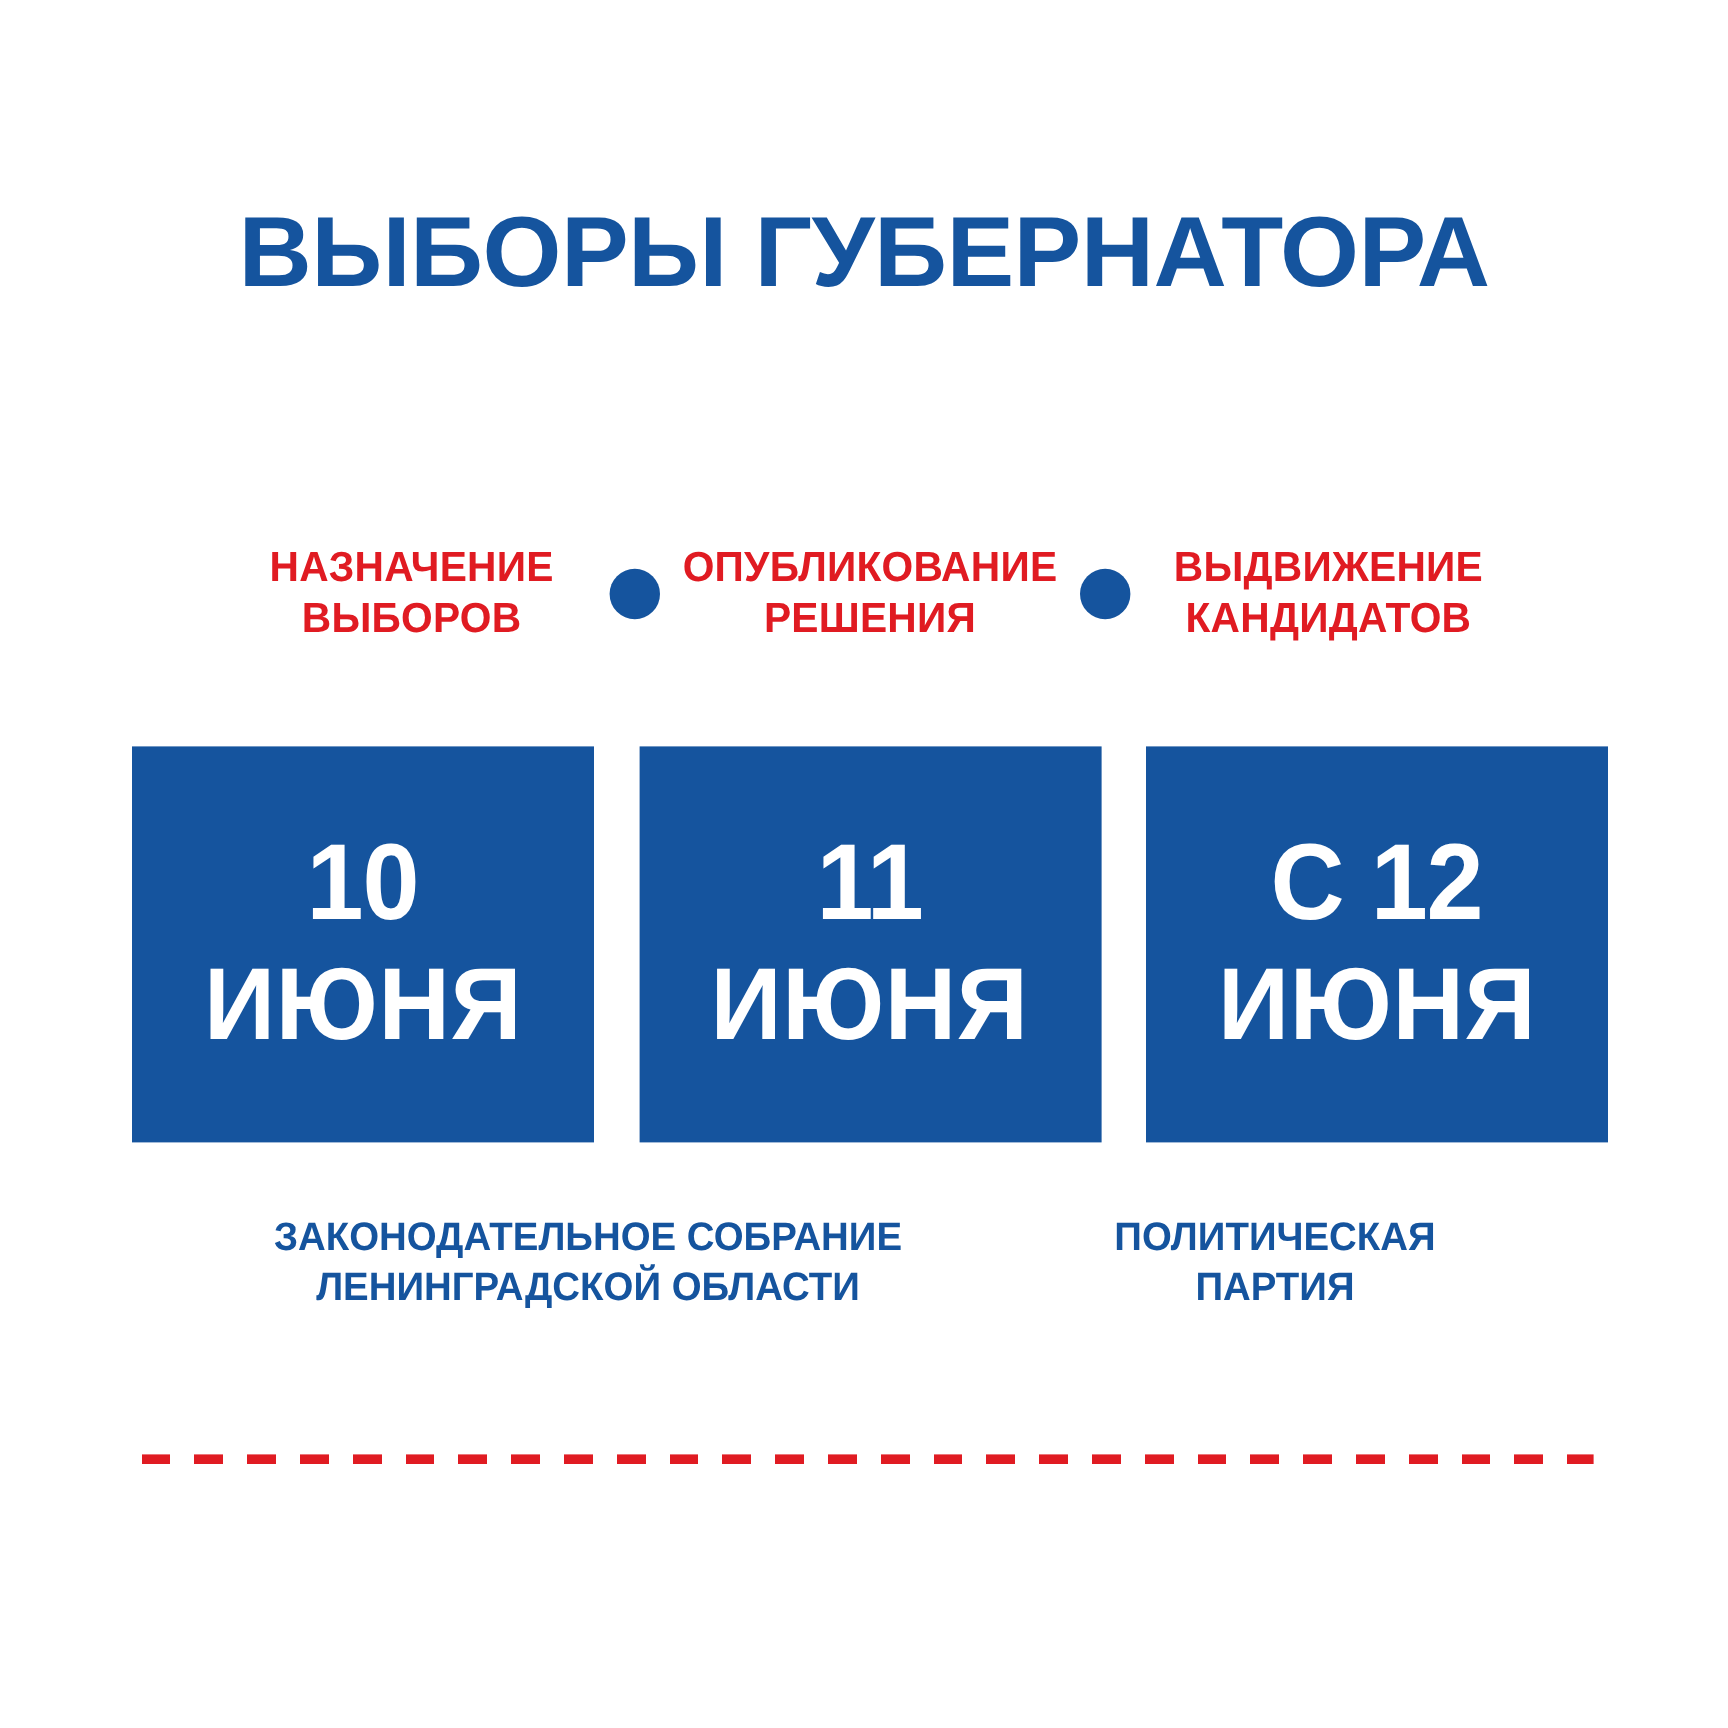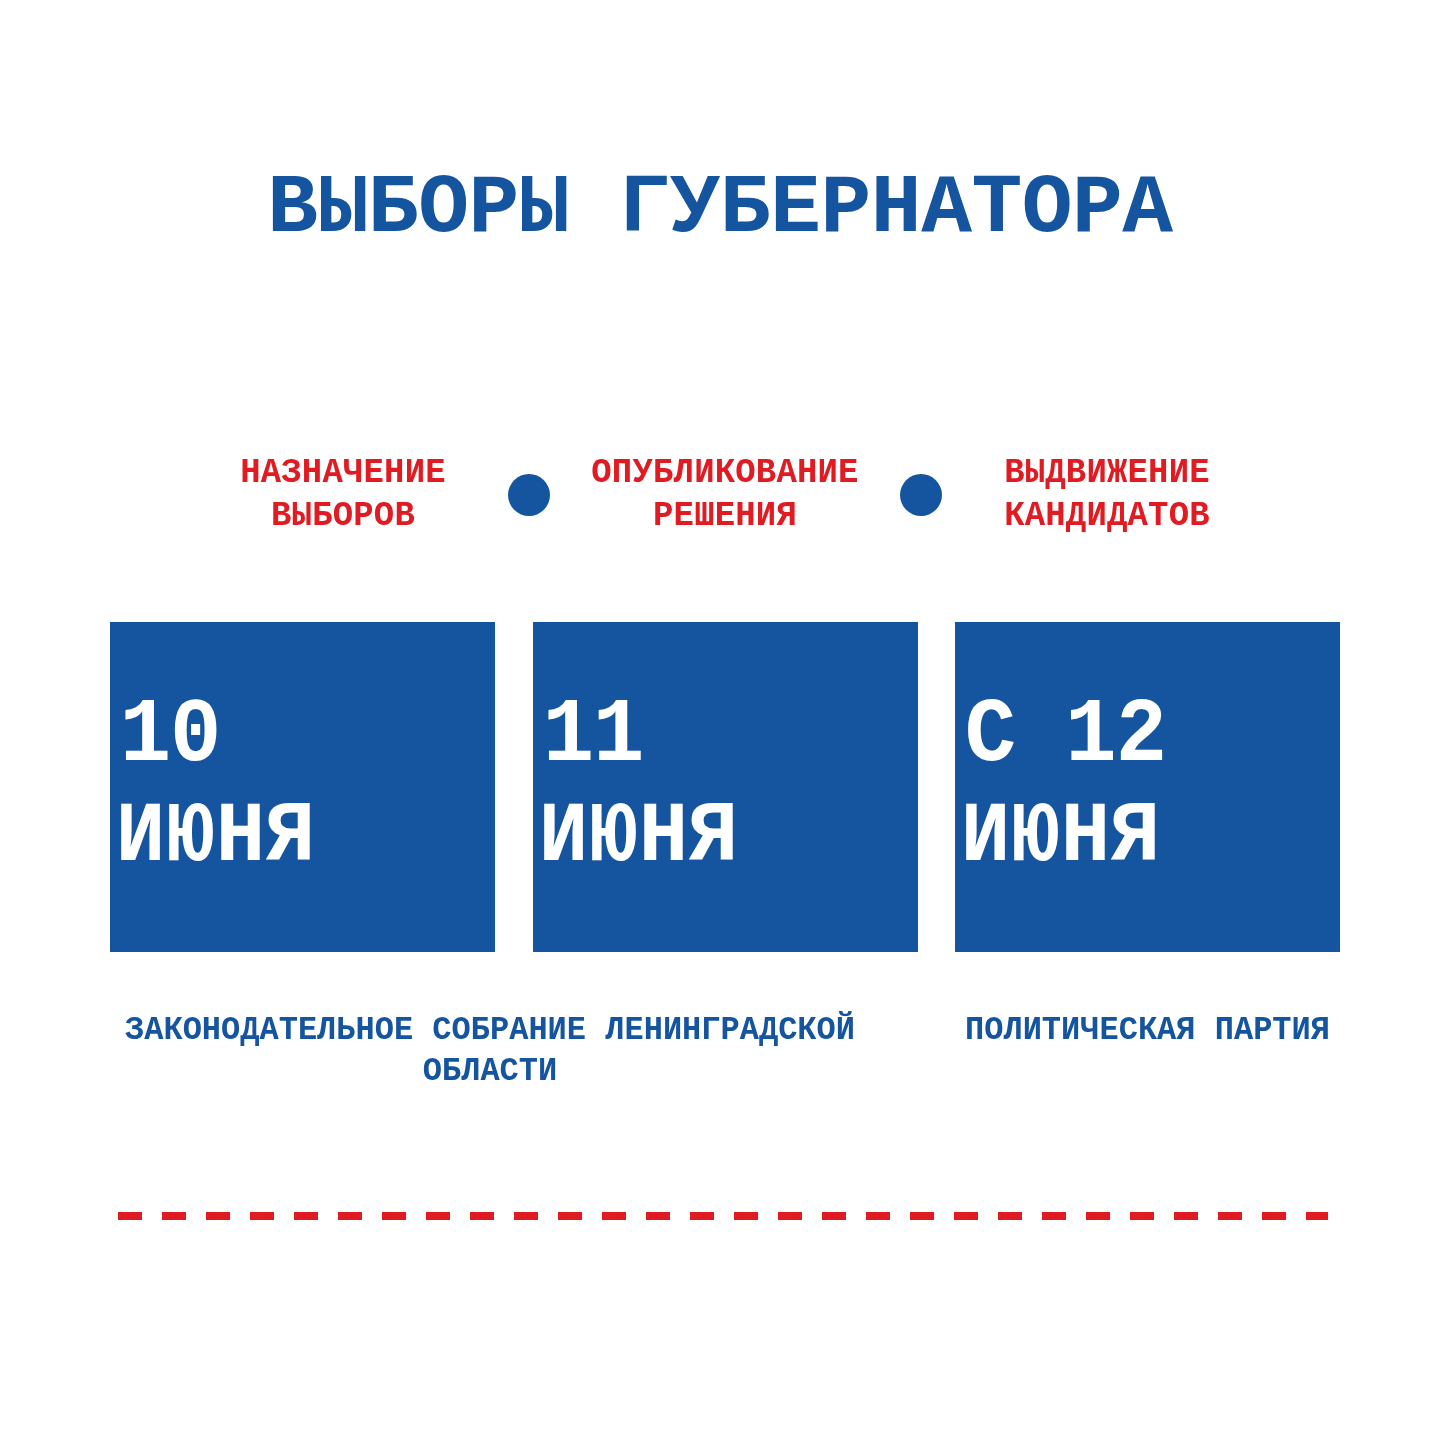--- a/index.html
+++ b/index.html
@@ -12,21 +12,20 @@
     height: 1440px;
     font-family: "Liberation Sans", sans-serif;
     color: #1b4f9c;
     overflow: hidden;
   }
   .page {
     position: relative;
     width: 1440px;
     height: 1202px;
     box-sizing: border-box;
-    font-family: Liberation Mono, monospace;
   }
 
   
   .title {
     position: absolute;
     top: 168px;
     left: 0;
     width: 1440px;
     text-align: center;
     font-size: 83px;
@@ -79,20 +78,21 @@
     display: flex;
     justify-content: space-between;
   }
   .card {
     width: 385px;
     height: 330px;
     background: #15549e;
     color: #ffffff;
     display: flex;
     flex-direction: column;
+    align-items: center;
     justify-content: center;
   }
   .card-day {
     font-size: 90px;
     font-weight: bold;
     line-height: 1;
     letter-spacing: -1px;
     transform: scaleX(0.95);
   }
   .card-month {
@@ -104,22 +104,21 @@
     transform: scaleX(0.97);
   }
 
   
   .captions-row {
     position: absolute;
     top: 1010px;
     left: 110px;
     width: 1230px;
     display: flex;
-    justify-content: space-between;
-    gap: 42px;
+    justify-content: flex-start;
   }
   .caption {
     width: 385px;
     text-align: center;
     color: #15549e;
     font-size: 33px;
     line-height: 1.25;
     font-weight: bold;
     text-transform: uppercase;
     transform: scaleX(0.97);

